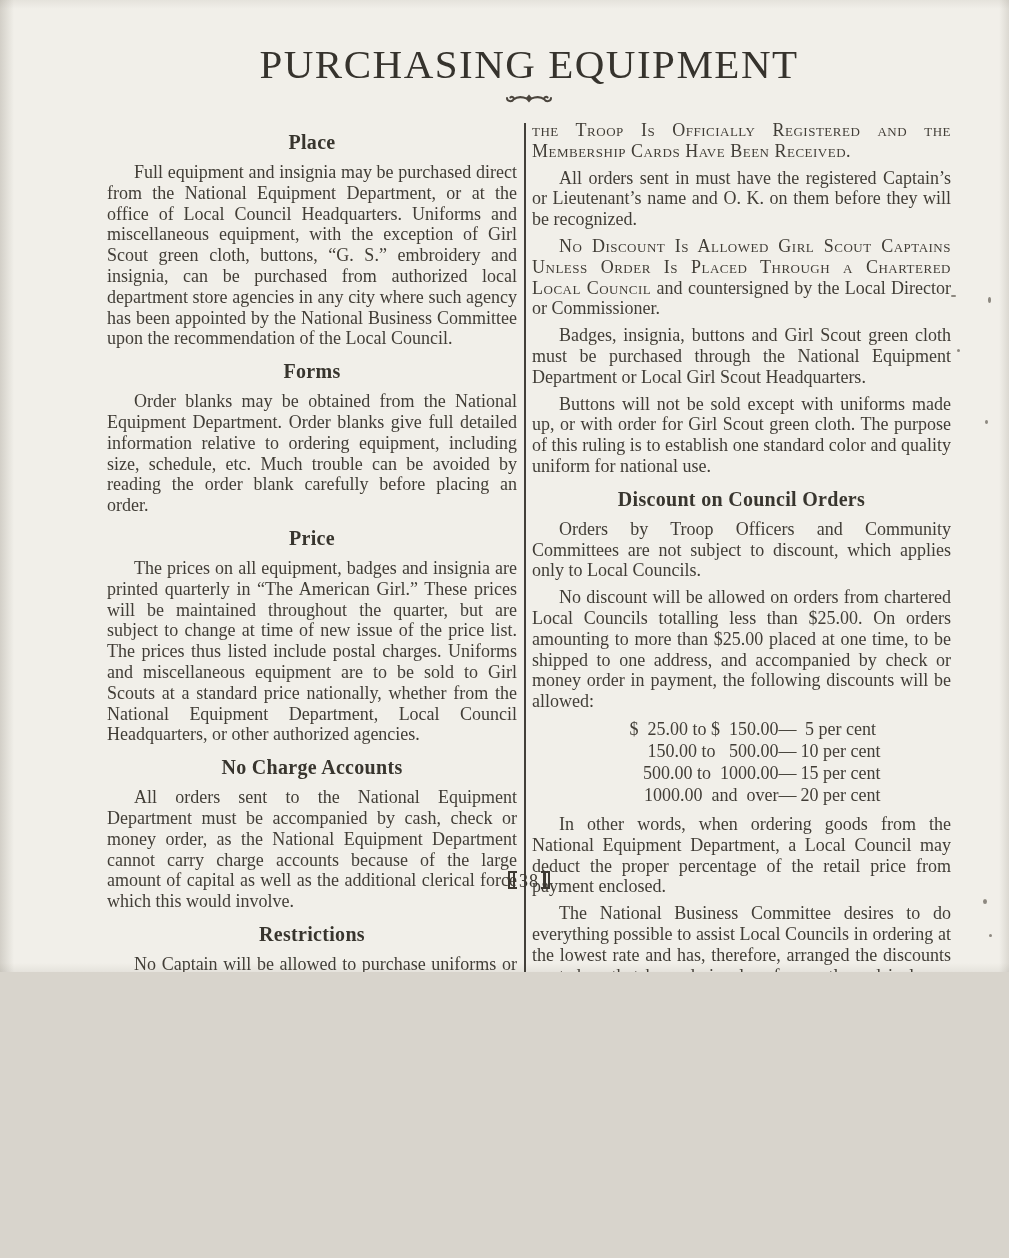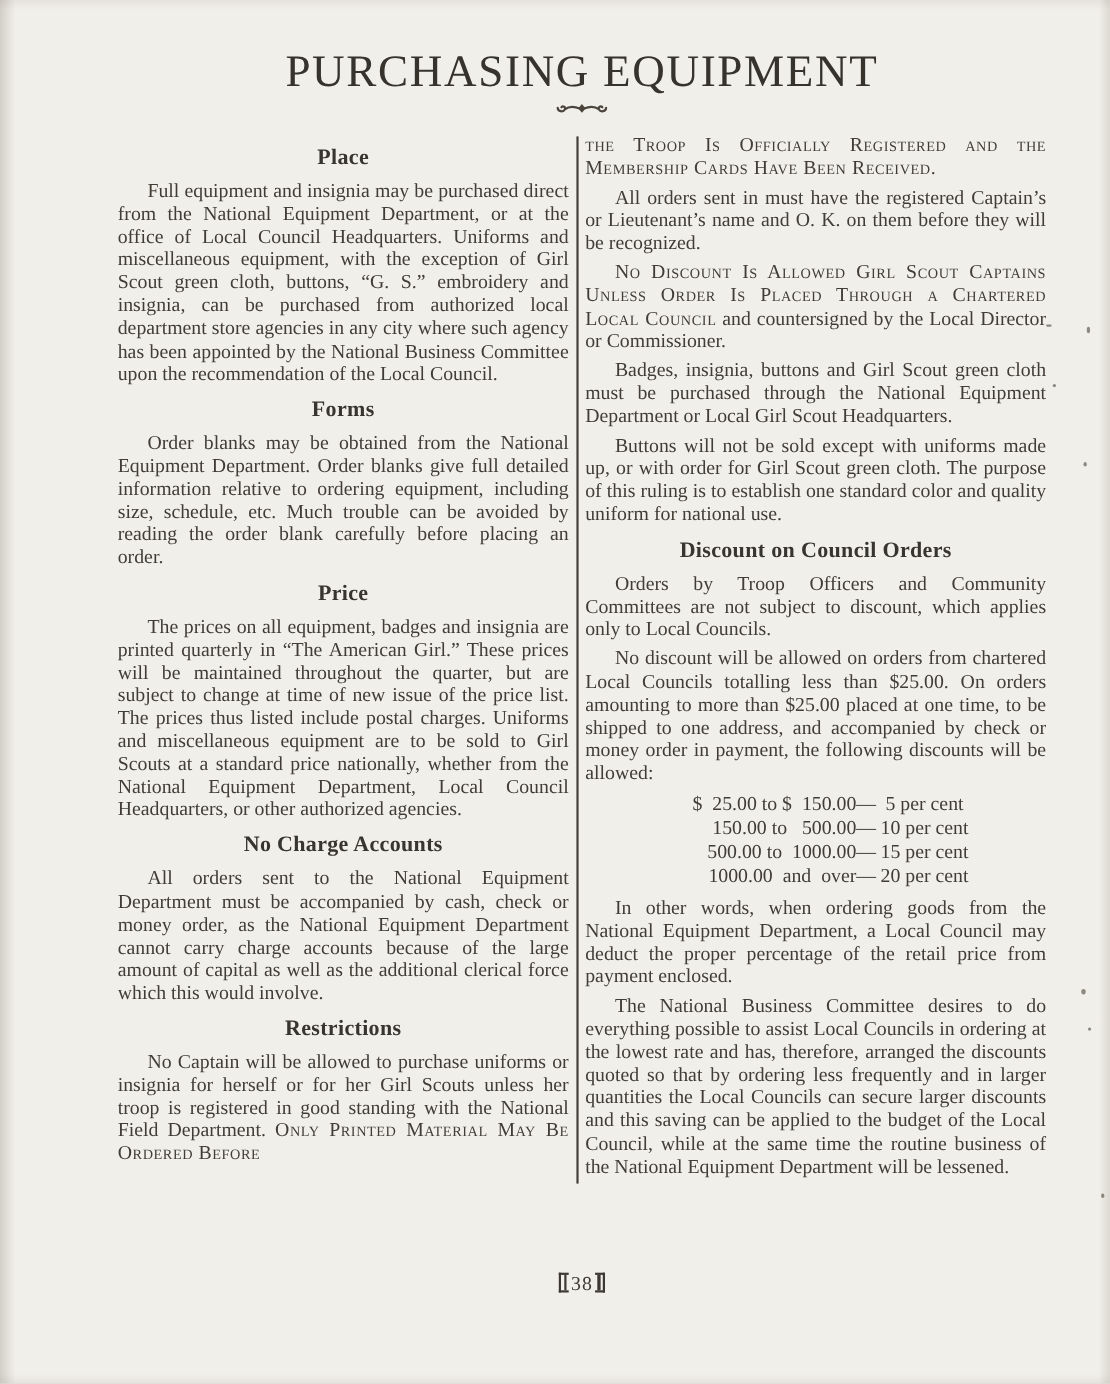--- a/index.html
+++ b/index.html
@@ -1,18 +1,18 @@
 <!DOCTYPE html>
 <html><head>
 <meta charset="utf-8">
 <style>
   html,body { margin:0; padding:0; background:#d8d4cc; }
   .page {
     position:relative;
-    width:1009px; height:1258px;
+    width:1009px; height:972px;
     margin:0 auto;
     background:#f1efe9;
     font-family:"Liberation Serif","DejaVu Serif",serif;
     color:#3e3a34;
     overflow:hidden;
   }
   
   .page::before {
     content:""; position:absolute; inset:0; pointer-events:none;
     background:

